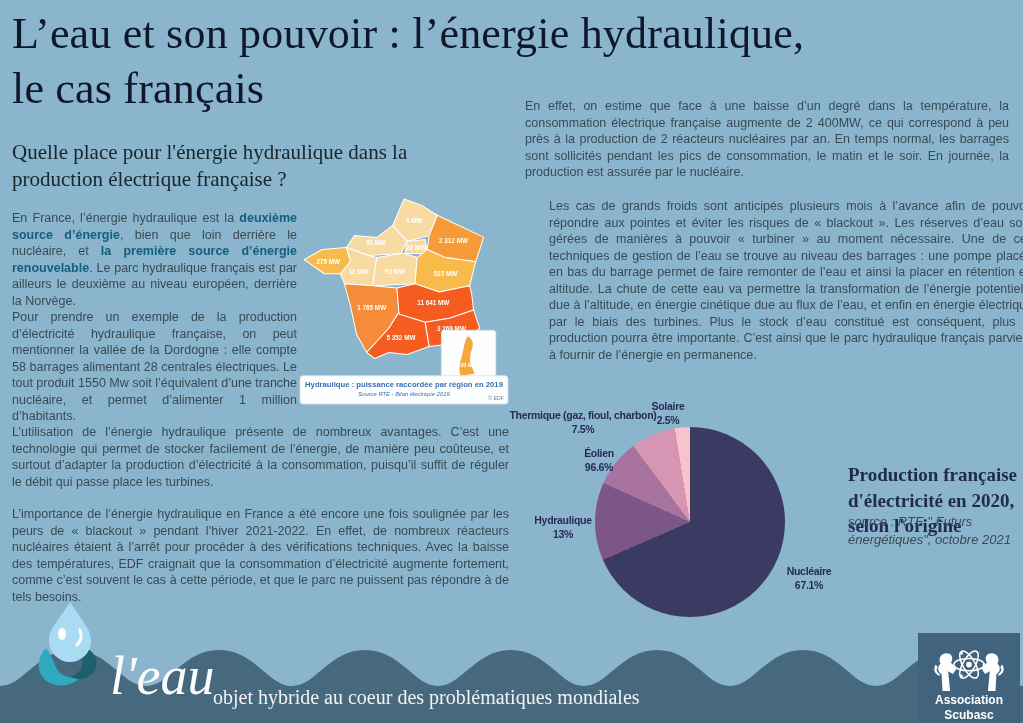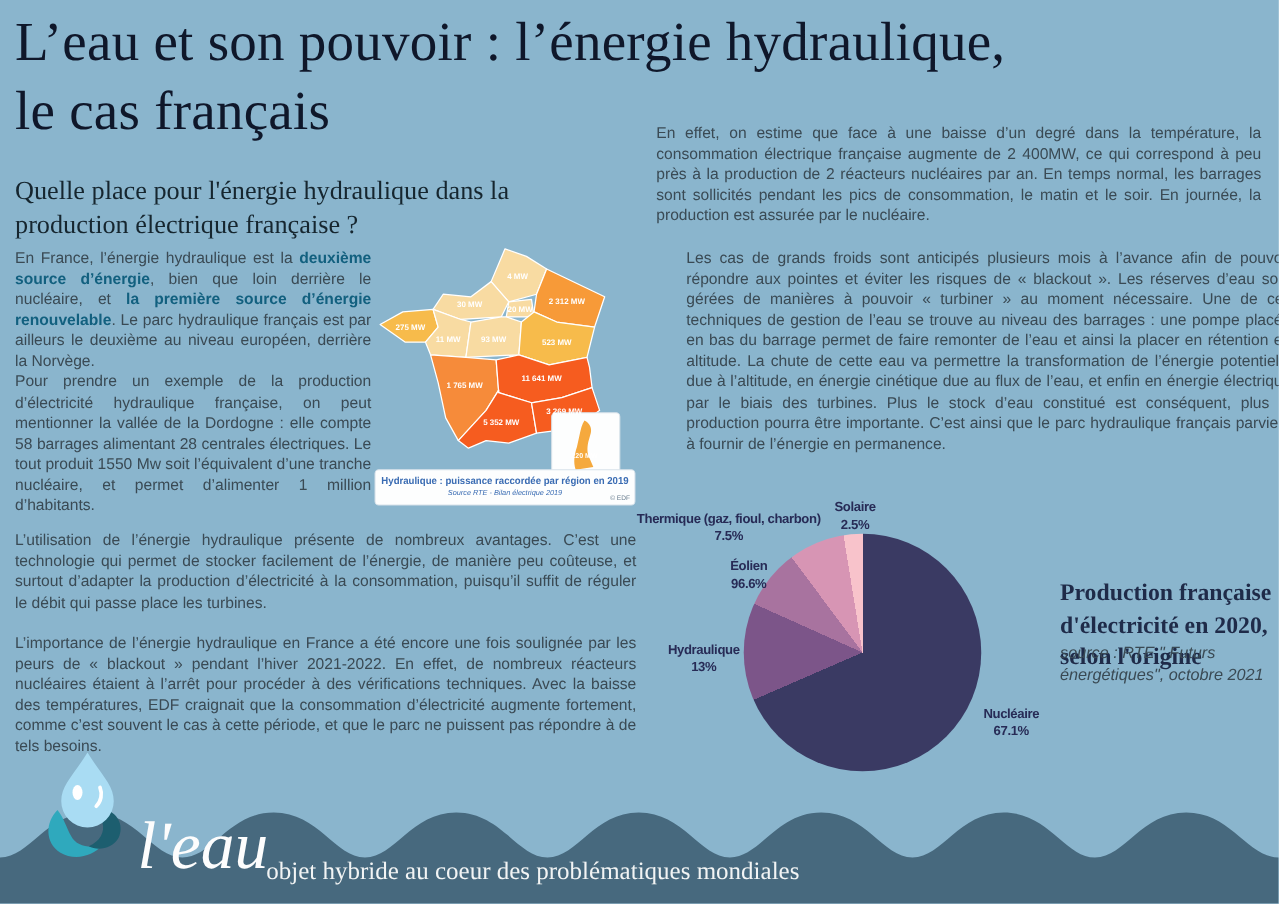--- a/index.html
+++ b/index.html
@@ -8,21 +8,21 @@
   .abs{position:absolute;}
   
   .main-title{left:12px;top:6px;width:995px;color:#0f172a;
     font-family:"Liberation Serif",serif;font-size:44px;line-height:1.26;
     white-space:pre-wrap;letter-spacing:.2px;}
   .question{left:12px;top:139px;width:470px;color:#16262f;
     font-family:"Liberation Serif",serif;font-size:21px;line-height:1.3;white-space:pre-wrap;}
   
   .para{color:#3a4a54;font-size:12.5px;line-height:16.5px;text-align:justify;}
   .para .em{font-weight:700;color:#12607f;}
-  .p-intro{left:12px;top:198px;width:285px;}
+  .p-intro{left:12px;top:210px;width:285px;}
   .p-wide1{left:12px;top:424px;width:497px;}
   .p-wide2{left:12px;top:506px;width:497px;}
   .p-right1{left:525px;top:98px;width:484px;}
   .p-right2{left:549px;top:198px;width:484px;}
   
   .map-block{left:298px;top:193px;width:212px;height:214px;}
   
   .pie{left:595px;top:427px;width:190px;height:190px;border-radius:50%;}
   .pie-label{position:absolute;color:#272b56;font-weight:700;font-size:10.5px;
     line-height:1.35;text-align:center;white-space:nowrap;letter-spacing:-.3px;
@@ -98,21 +98,21 @@
       </g>
 
       <rect x="2" y="181" width="206" height="28" rx="3" fill="#fdfefe" stroke="#d8e2ea" stroke-width="0.8"></rect>
       <text x="105" y="192.5" text-anchor="middle" font-size="8" font-weight="bold" fill="#3a6cb3" textLength="196" lengthAdjust="spacingAndGlyphs">Hydraulique : puissance raccordée par région en 2019</text>
       <text x="105" y="201.5" text-anchor="middle" font-size="5.8" font-style="italic" fill="#3a6cb3">Source RTE - Bilan électrique 2019</text>
       <text x="204" y="205" text-anchor="end" font-size="5.2" fill="#6b7f90">© EDF</text>
     </svg>
   </div>
 
   <div class="abs pie" id="pie" style="background: conic-gradient(rgb(58, 58, 99) 0deg, rgb(58, 58, 99) 246.5deg, rgb(124, 85, 137) 246.5deg, rgb(124, 85, 137) 294.2deg, rgb(168, 115, 159) 294.2deg, rgb(168, 115, 159) 323.3deg, rgb(215, 149, 180) 323.3deg, rgb(215, 149, 180) 350.8deg, rgb(248, 195, 203) 350.8deg, rgb(248, 195, 203) 360deg);"></div>
-  <div class="pie-label" style="left:668px;top:399px;margin-left:16px;">
+  <div class="pie-label" style="left:668px;top:399px;">
     <div>Solaire</div>
       <div>2.5%</div>
   </div>
   <div class="pie-label" style="left:583px;top:408px;">
     <div>Thermique (gaz, fioul, charbon)</div>
       <div>7.5%</div>
   </div>
   <div class="pie-label" style="left:599px;top:446px;">
     <div>Éolien</div>
       <div>96.6%</div>
@@ -144,14 +144,35 @@
     <path fill="#2fa9bd" d="M16,48 C6,58 6,74 18,82 C30,89 44,85 52,76 C42,79 31,77 27,69 C23,62 21,54 16,48 Z"></path>
     <path fill="#1d5e6f" d="M56,48 C65,52 69,61 65,70 C60,79 48,81 41,77 C50,73 54,66 52,58 C51,53 53,50 56,48 Z"></path>
     <path fill="#a9dcf3" d="M40,2 C29,20 19,28 19,41 a21,21 0 0 0 42,0 C61,28 51,20 40,2 Z"></path>
     <path fill="none" stroke="#ffffff" stroke-width="3" stroke-linecap="round" d="M50,30 C52,35 51,41 47,45"></path>
     <path fill="#ffffff" d="M28,34 a4,6 0 1 0 8,0 a4,6 0 1 0 -8,0 Z"></path>
   </svg>
 
   <div class="abs tagline">objet hybride au coeur des problématiques mondiales</div>
   <div class="abs brand">l'eau</div>
 
+  <div class="abs assoc">
+    <svg width="84" height="56" viewBox="0 0 84 56" style="margin-top:7px">
+      <g fill="#ffffff">
+        <path d="M14,54 L13,36 C9,34 8,28 12,25 C9,20 12,14 18,14 C24,14 26,19 23,24 L29,30 L25,36 L20,33 L22,54 Z M11,38 C5,36 4,30 7,26 L9,29 C7,31 8,34 11,36 Z"></path>
+        <path d="M70,54 L71,36 C75,34 76,28 72,25 C75,20 72,14 66,14 C60,14 58,19 61,24 L55,30 L59,36 L64,33 L62,54 Z M73,38 C79,36 80,30 77,26 L75,29 C77,31 76,34 73,36 Z"></path>
+      </g>
+      <g stroke="#ffffff" stroke-width="1.6" fill="none">
+        <ellipse cx="42" cy="26" rx="16" ry="6.5"></ellipse>
+        <ellipse cx="42" cy="26" rx="16" ry="6.5" transform="rotate(60 42 26)"></ellipse>
+        <ellipse cx="42" cy="26" rx="16" ry="6.5" transform="rotate(120 42 26)"></ellipse>
+      </g>
+      <circle cx="42" cy="26" r="3" fill="#ffffff"></circle>
+      <circle cx="58" cy="26" r="1.6" fill="#ffffff"></circle>
+      <circle cx="34" cy="14" r="1.6" fill="#ffffff"></circle>
+      <circle cx="34" cy="38" r="1.6" fill="#ffffff"></circle>
+    </svg>
+    <div class="assoc-text">
+      <div>Association</div>
+      <div>Scubasc</div>
+    </div>
+  </div>
 
 </div>
 
 </body></html>

